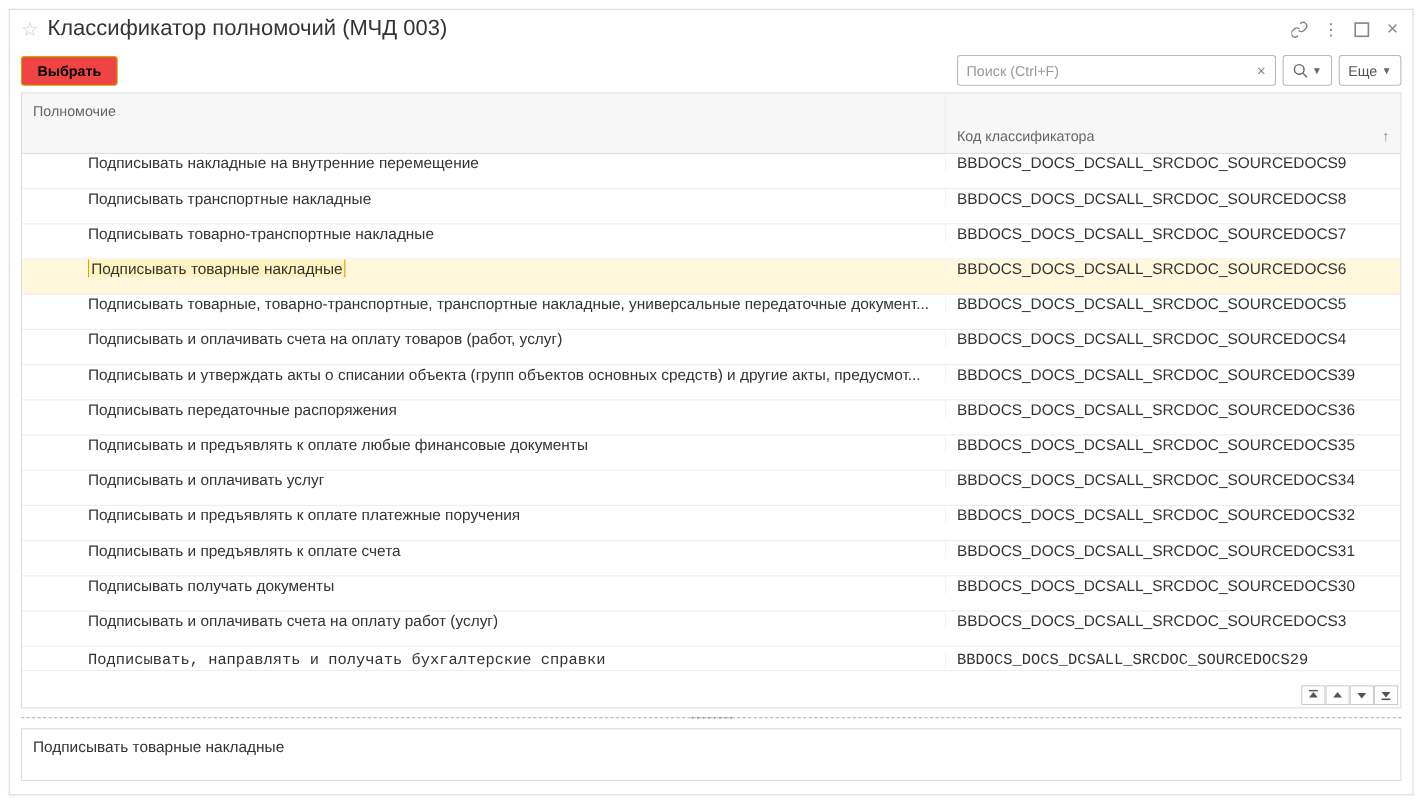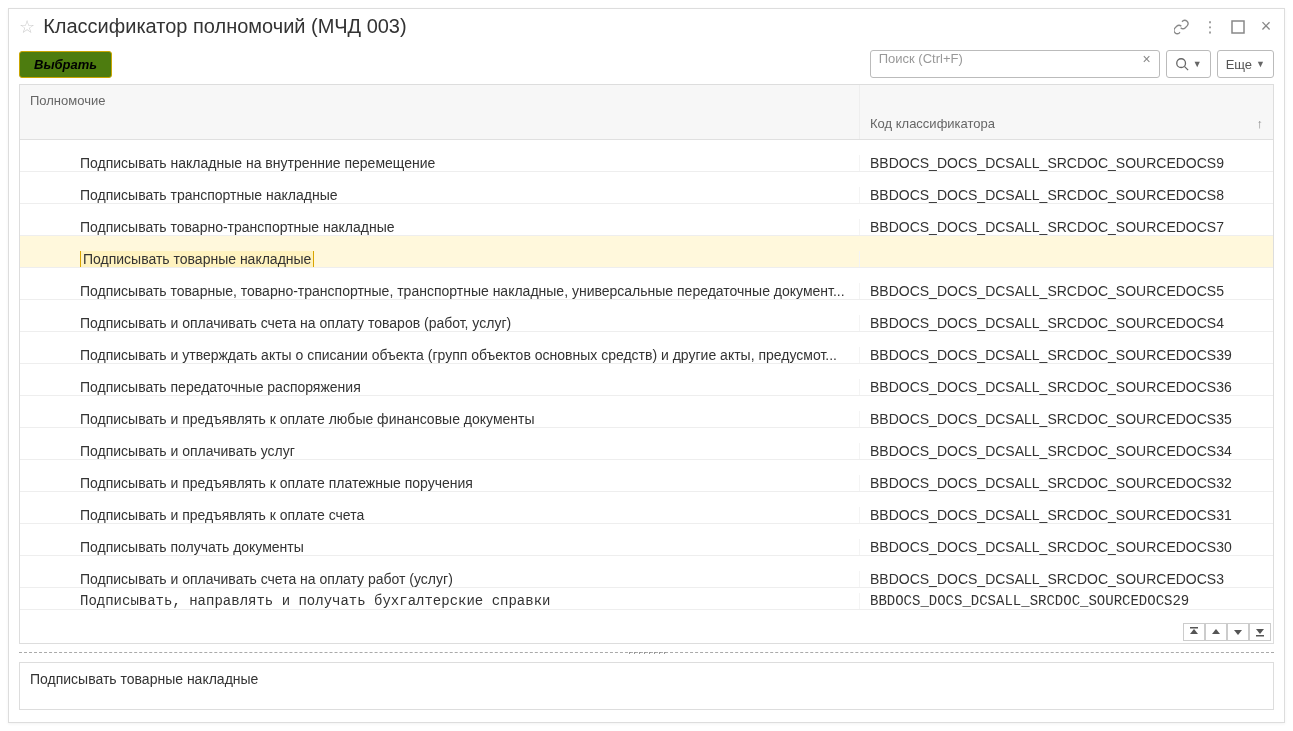--- a/index.html
+++ b/index.html
@@ -51,33 +51,32 @@
       align-items: center;
       justify-content: center;
     }
     .toolbar {
       display: flex;
       align-items: center;
       padding: 6px 10px;
       gap: 6px;
     }
     .btn-select {
-      background: #4d7c0f;
+      background: #ef4444;
       border: 1px solid #c9a602;
       border-radius: 3px;
       padding: 5px 14px;
       font-size: 13px;
       cursor: pointer;
       font-weight: bold;
-      font-style: italic;
     }
     .spacer { flex: 1; }
     .search-box {
       display: flex;
-      align-items: flex-start;
+      align-items: center;
       border: 1px solid #bbb;
       border-radius: 3px;
       width: 290px;
       height: 28px;
       padding: 0 4px 0 8px;
     }
     .search-box input {
       border: none;
       outline: none;
       flex: 1;
@@ -142,21 +141,21 @@
     .tbody {
       flex: 1;
       overflow: hidden;
     }
     .row {
       display: flex;
       border-bottom: 1px solid #eee;
       font-size: 14px;
       color: #333;
       height: 32px;
-      align-items: flex-end;
+      align-items: flex-start;
     }
     .row .c1 {
       flex: 0 0 840px;
       padding: 0 10px 0 60px;
       white-space: nowrap;
       overflow: hidden;
       text-overflow: ellipsis;
       border-right: 1px solid #f4f4f4;
     }
     .row .c2 {
@@ -285,20 +284,21 @@
         <div class="row">
           <div class="c1">Подписывать транспортные накладные</div>
           <div class="c2">BBDOCS_DOCS_DCSALL_SRCDOC_SOURCEDOCS8</div>
         </div>
         <div class="row">
           <div class="c1">Подписывать товарно-транспортные накладные</div>
           <div class="c2">BBDOCS_DOCS_DCSALL_SRCDOC_SOURCEDOCS7</div>
         </div>
         <div class="row selected">
           <div class="c1"><span class="hl">Подписывать товарные накладные</span></div>
+          <div class="c2">BBDOCS_DOCS_DCSALL_SRCDOC_SOURCEDOCS6</div>
         </div>
         <div class="row">
           <div class="c1">Подписывать товарные, товарно-транспортные, транспортные накладные, универсальные передаточные документ...</div>
           <div class="c2">BBDOCS_DOCS_DCSALL_SRCDOC_SOURCEDOCS5</div>
         </div>
         <div class="row">
           <div class="c1">Подписывать и оплачивать счета на оплату товаров (работ, услуг)</div>
           <div class="c2">BBDOCS_DOCS_DCSALL_SRCDOC_SOURCEDOCS4</div>
         </div>
         <div class="row">

